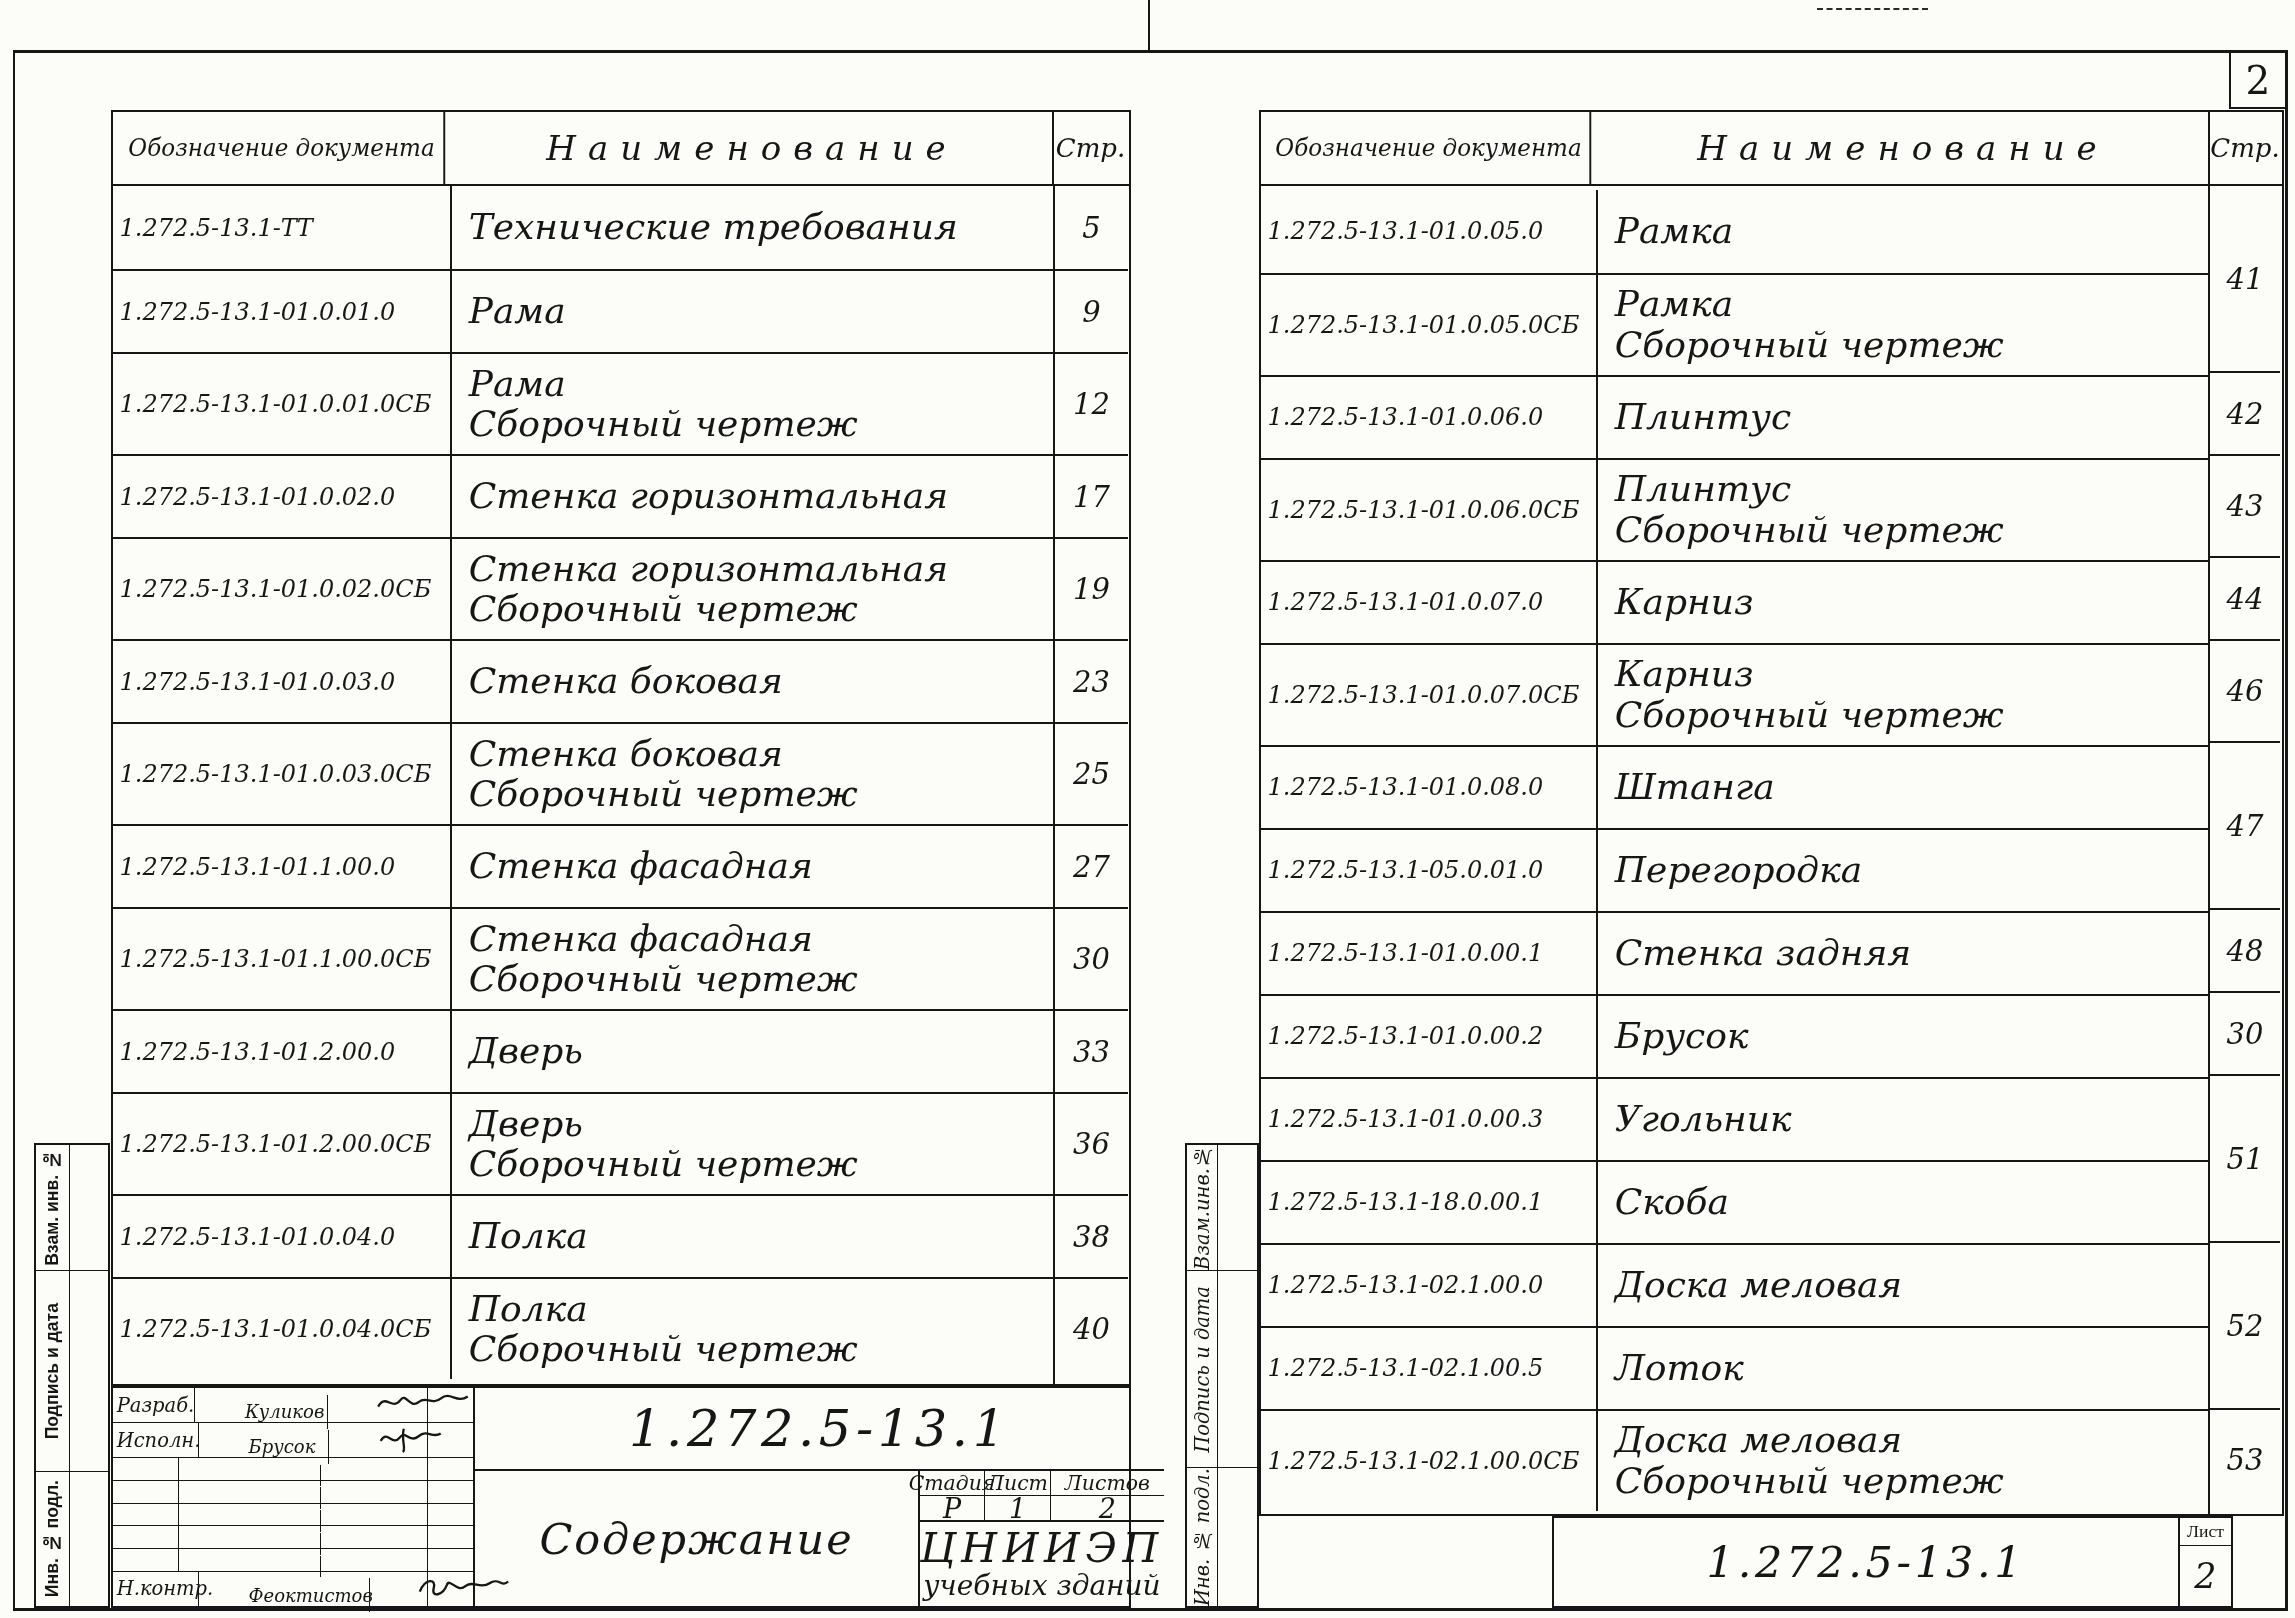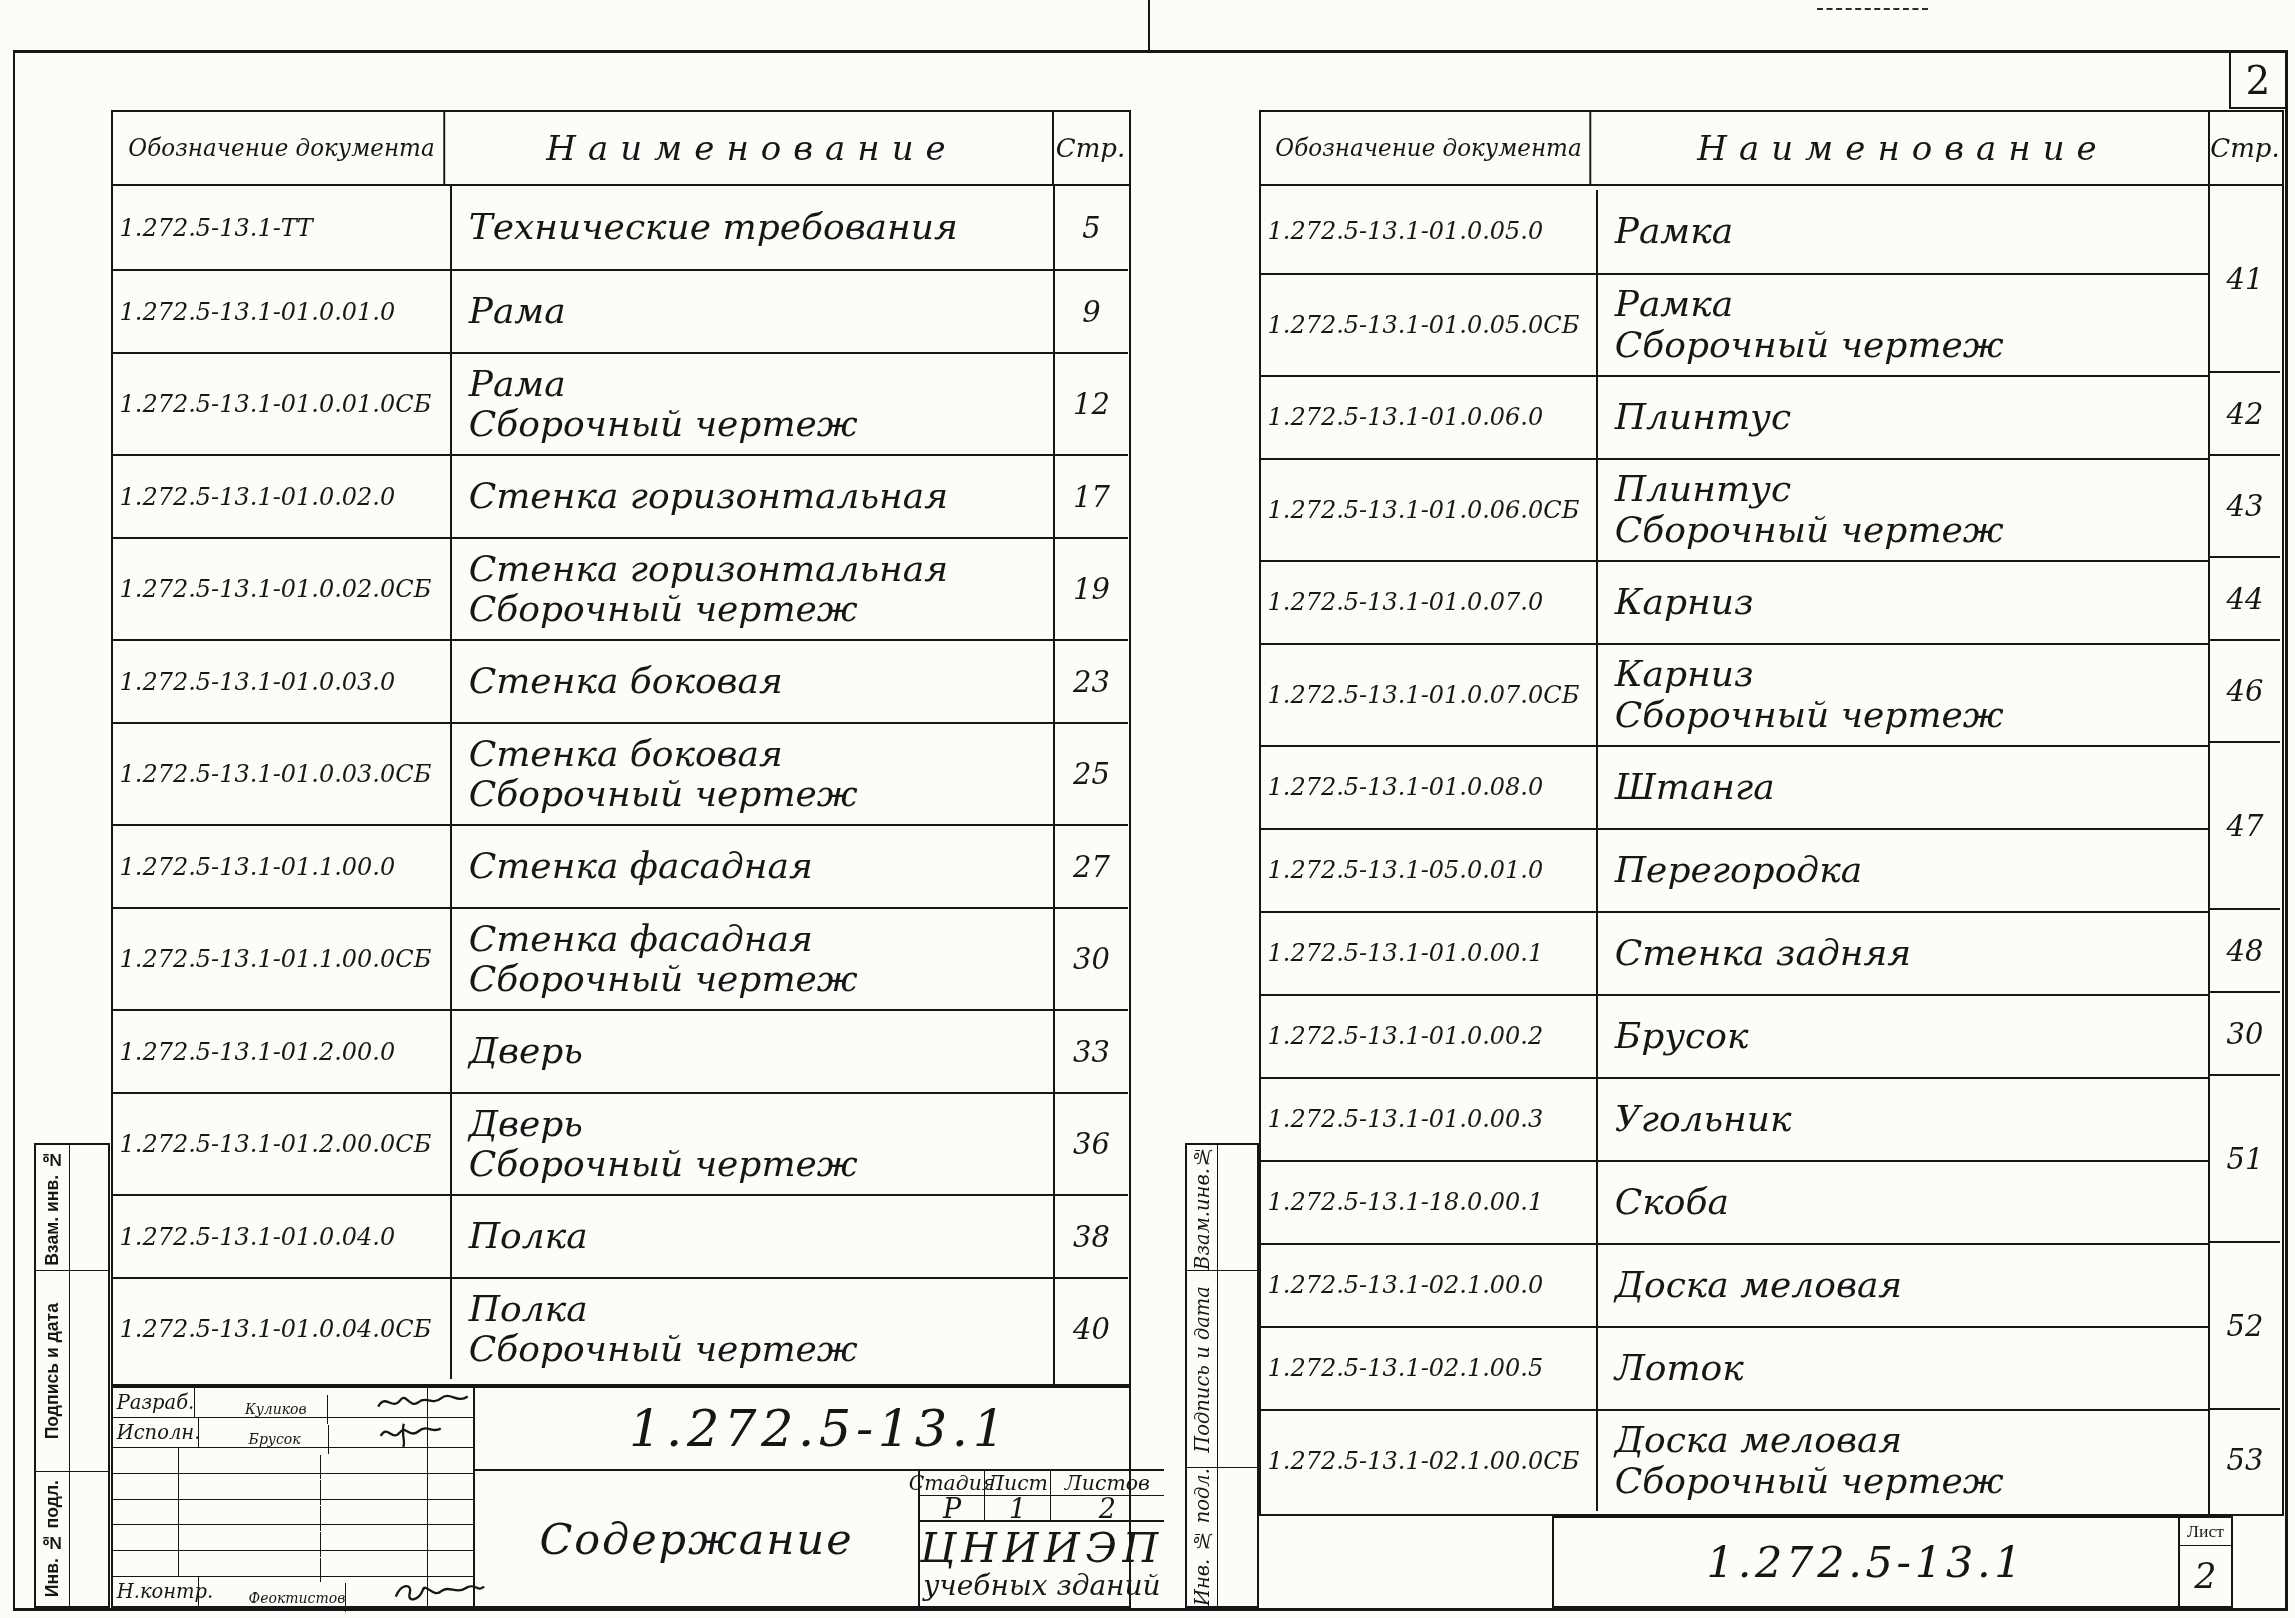--- a/index.html
+++ b/index.html
@@ -41,21 +41,21 @@
   #table-right .th-name{width:610px;}
 
   
   #title-block{position:absolute;left:111px;top:1386px;width:1020px;height:222px;border:2.8px solid var(--ink);
                box-sizing:border-box;display:flex;background:var(--paper);}
   .tb-left{width:362px;border-right:2.8px solid var(--ink);box-sizing:border-box;display:flex;flex-direction:column;}
   .sig-row{display:flex;flex:1;border-bottom:1.9px solid var(--ink);box-sizing:border-box;align-items:center;gap:45px;}
   .sig-row:last-child{border-bottom:none;}
   .sc{height:100%;box-sizing:border-box;display:flex;align-items:center;overflow:visible;}
   .sc1{width:86px;border-right:1.9px solid var(--ink);font-size:19.5px;padding-left:3.7px;}
-  .sc2{width:126px;border-right:1.9px solid var(--ink);font-size:14px;padding-left:4.6px;margin-top:13px;}
+  .sc2{width:126px;border-right:1.9px solid var(--ink);font-size:18px;padding-left:4.6px;margin-top:13px;}
   .sc3{width:81px;border-right:1.9px solid var(--ink);position:relative;}
   .sc4{flex:1;}
   .sigsvg{position:absolute;left:1.9px;top:1.9px;overflow:visible;}
   .tb-right{flex:1;display:flex;flex-direction:column;}
   .tb-big{height:83px;border-bottom:2.3px solid var(--ink);box-sizing:border-box;display:flex;
           align-items:center;justify-content:center;font-size:51px;letter-spacing:4.6px;}
   .tb-lower{flex:1;display:flex;}
   .tb-doctitle{width:445px;border-right:2.3px solid var(--ink);box-sizing:border-box;display:flex;
                align-items:center;justify-content:center;font-size:43px;letter-spacing:1.9px;}
   .tb-stage{flex:1;display:flex;flex-direction:column;}

